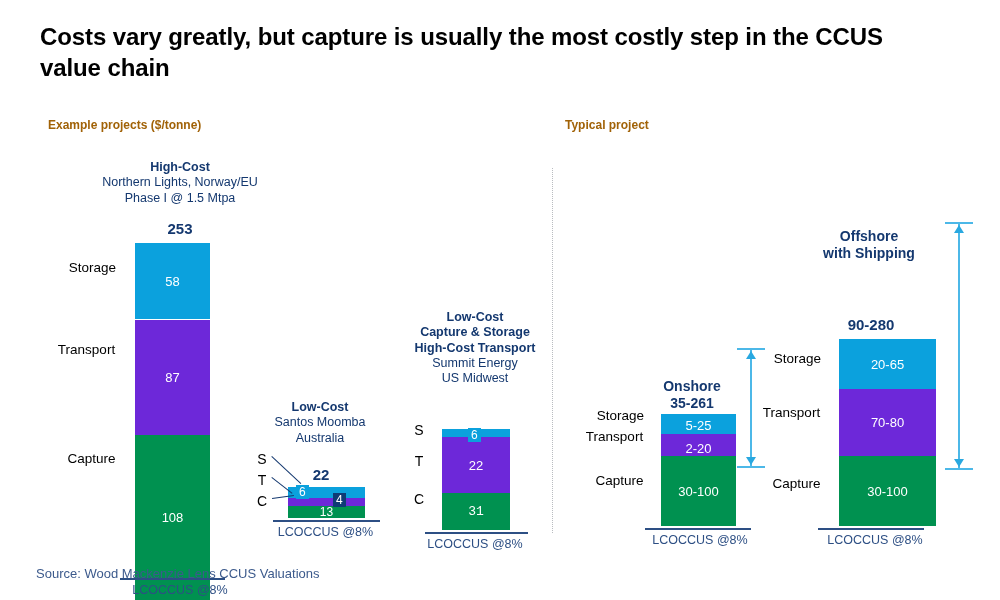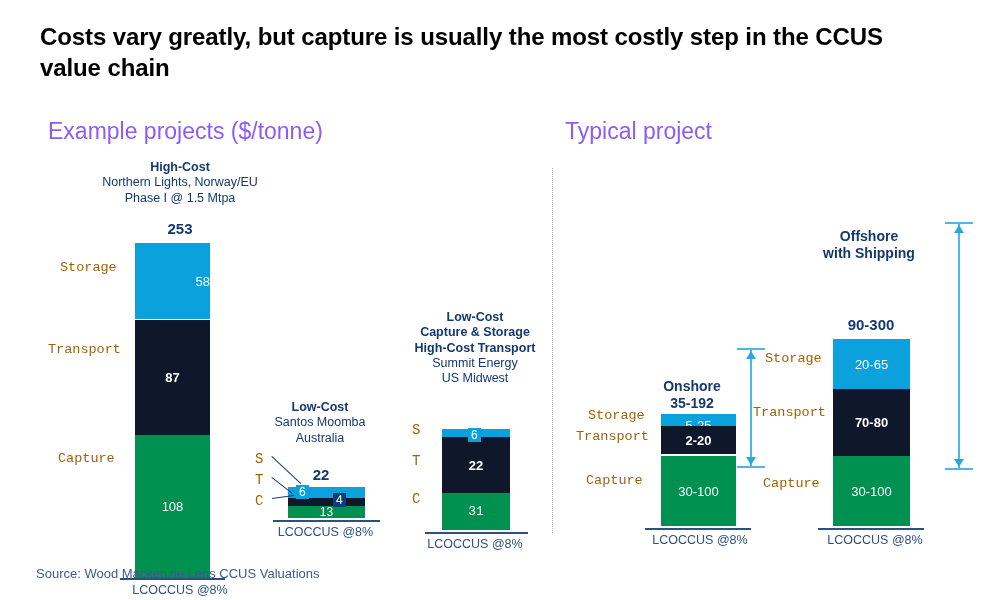--- a/index.html
+++ b/index.html
@@ -10,21 +10,21 @@
     color:#17386b;
     overflow:hidden;
     position:relative;
   }
   .title{
     position:absolute;left:40px;top:22px;width:910px;
     font-size:24px;font-weight:bold;line-height:1.28;
     color:#000000;letter-spacing:-0.1px;
   }
   .sect-head{
-    position:absolute;font-size:23px;font-weight:normal;color:#8b5cf6;
+    position:absolute;font-size:12px;font-weight:bold;color:#a16207;
   }
   #sect-example{left:48px;top:118px;}
   #sect-typical{left:565px;top:118px;}
 
   .divider{
     position:absolute;left:552px;top:168px;width:0;height:365px;
     border-left:1px dotted #b9bcc0;
   }
   .source{
     position:absolute;left:36px;top:566px;font-size:13px;color:#3c5a8c;
@@ -43,33 +43,32 @@
     font-size:15px;font-weight:bold;color:#14386f;
   }
   .bar{position:absolute;}
   .seg{
     position:absolute;left:0;width:100%;
     display:flex;align-items:center;justify-content:center;
     color:#ffffff;font-size:13px;font-weight:normal;
     box-sizing:border-box;
   }
   .seg.storage{background:#0ba1dd;}
-  .seg.transport{background:#0f172a;font-weight:bold;}
+  .seg.transport{background:#6d28d9;}
   .seg.capture{background:#009150;}
   .axis{
     position:absolute;height:2px;background:#2d4f84;
   }
   .axis-label{
     position:absolute;width:100%;text-align:center;
     font-size:12.5px;color:#2d4f84;
   }
   .catlabel{
-    position:absolute;text-align:left;font-size:13.5px;color:#a16207;
+    position:absolute;text-align:center;font-size:13.5px;color:#000000;
     white-space:nowrap;
-    font-family:Liberation Mono, monospace;
   }
   .catlabel.small{font-size:14px;}
 
   
   .chip{
     position:absolute;color:#fff;font-size:12px;font-weight:normal;
     padding:0 3px;line-height:14px;height:14px;
     display:flex;align-items:center;justify-content:center;
   }
   .chip.cy{background:#0ba1dd;}
@@ -100,27 +99,27 @@
 <div class="divider"></div>
 
 <div class="group" style="left:75px;top:160px;width:210px;height:375px;">
   <div class="grp-head" style="top:0;">
     <span class="b">High-Cost</span><br>
     <span>Northern Lights, Norway/EU</span><br>
     <span>Phase I @ 1.5 Mtpa</span>
   </div>
   <div class="total" style="top:60px;">253</div>
   <div class="bar" style="left:60px;top:83px;width:75px;height:433px;">
-    <div class="seg storage" style="top:0;height:76px;justify-content:flex-end;">
+    <div class="seg storage" style="top:0;height:76px;">
       <span>58</span>
     </div>
     <div class="seg transport" style="top:77px;height:115px;">
       <span>87</span>
     </div>
-    <div class="seg capture" style="top:192px;height:143px;">
+    <div class="seg capture" style="top:192px;height:165px;">
       <span>108</span>
     </div>
   </div>
   <div class="axis" style="left:45px;top:418px;width:105px;"></div>
   <div class="axis-label" style="top:423px;">LCOCCUS @8%</div>
 </div>
 <div class="catlabel" style="left:60px;top:260px;width:65px;">Storage</div>
 <div class="catlabel" style="left:48px;top:342px;width:77px;">Transport</div>
 <div class="catlabel" style="left:58px;top:451px;width:67px;">Capture</div>
 
@@ -179,27 +178,27 @@
   <div class="axis" style="left:25px;top:222px;width:103px;"></div>
   <div class="axis-label" style="top:227px;">LCOCCUS @8%</div>
 </div>
 <div class="catlabel small" style="left:412px;top:422px;width:14px;">S</div>
 <div class="catlabel small" style="left:412px;top:453px;width:14px;">T</div>
 <div class="catlabel small" style="left:412px;top:491px;width:14px;">C</div>
 
 <div class="group" style="left:625px;top:378px;width:150px;height:160px;">
   <div class="grp-head" style="top:0;left:-8px;">
     <span class="b" style="font-size:14px;">Onshore</span><br>
-    <span class="b" style="font-size:14px;">35-192</span>
+    <span class="b" style="font-size:14px;">35-261</span>
   </div>
   <div class="bar" style="left:36px;top:36px;width:75px;height:112px;">
     <div class="seg storage" style="top:0;height:22px;">
       <span>5-25</span>
     </div>
-    <div class="seg transport" style="top:12px;height:28px;">
+    <div class="seg transport" style="top:20px;height:28px;">
       <span>2-20</span>
     </div>
     <div class="seg capture" style="top:42px;height:70px;">
       <span>30-100</span>
     </div>
   </div>
   <div class="axis" style="left:20px;top:150px;width:106px;"></div>
   <div class="axis-label" style="top:155px;">LCOCCUS @8%</div>
 </div>
 <div class="catlabel" style="left:588px;top:408px;width:65px;">Storage</div>
@@ -211,22 +210,22 @@
   <div class="ah up"></div>
   <div class="ah dn"></div>
   <div class="cap b"></div>
 </div>
 
 <div class="group" style="left:800px;top:228px;width:150px;height:310px;">
   <div class="grp-head" style="top:0;left:-6px;">
     <span class="b" style="font-size:14px;">Offshore</span><br>
     <span class="b" style="font-size:14px;">with Shipping</span>
   </div>
-  <div class="total" style="top:88px;left:-4px;">90-300</div>
-  <div class="bar" style="left:33px;top:111px;width:77px;height:187px;">
+  <div class="total" style="top:88px;left:-4px;">90-280</div>
+  <div class="bar" style="left:39px;top:111px;width:97px;height:187px;">
     <div class="seg storage" style="top:0;height:50px;">
       <span>20-65</span>
     </div>
     <div class="seg transport" style="top:50px;height:67px;">
       <span>70-80</span>
     </div>
     <div class="seg capture" style="top:117px;height:70px;">
       <span>30-100</span>
     </div>
   </div>

